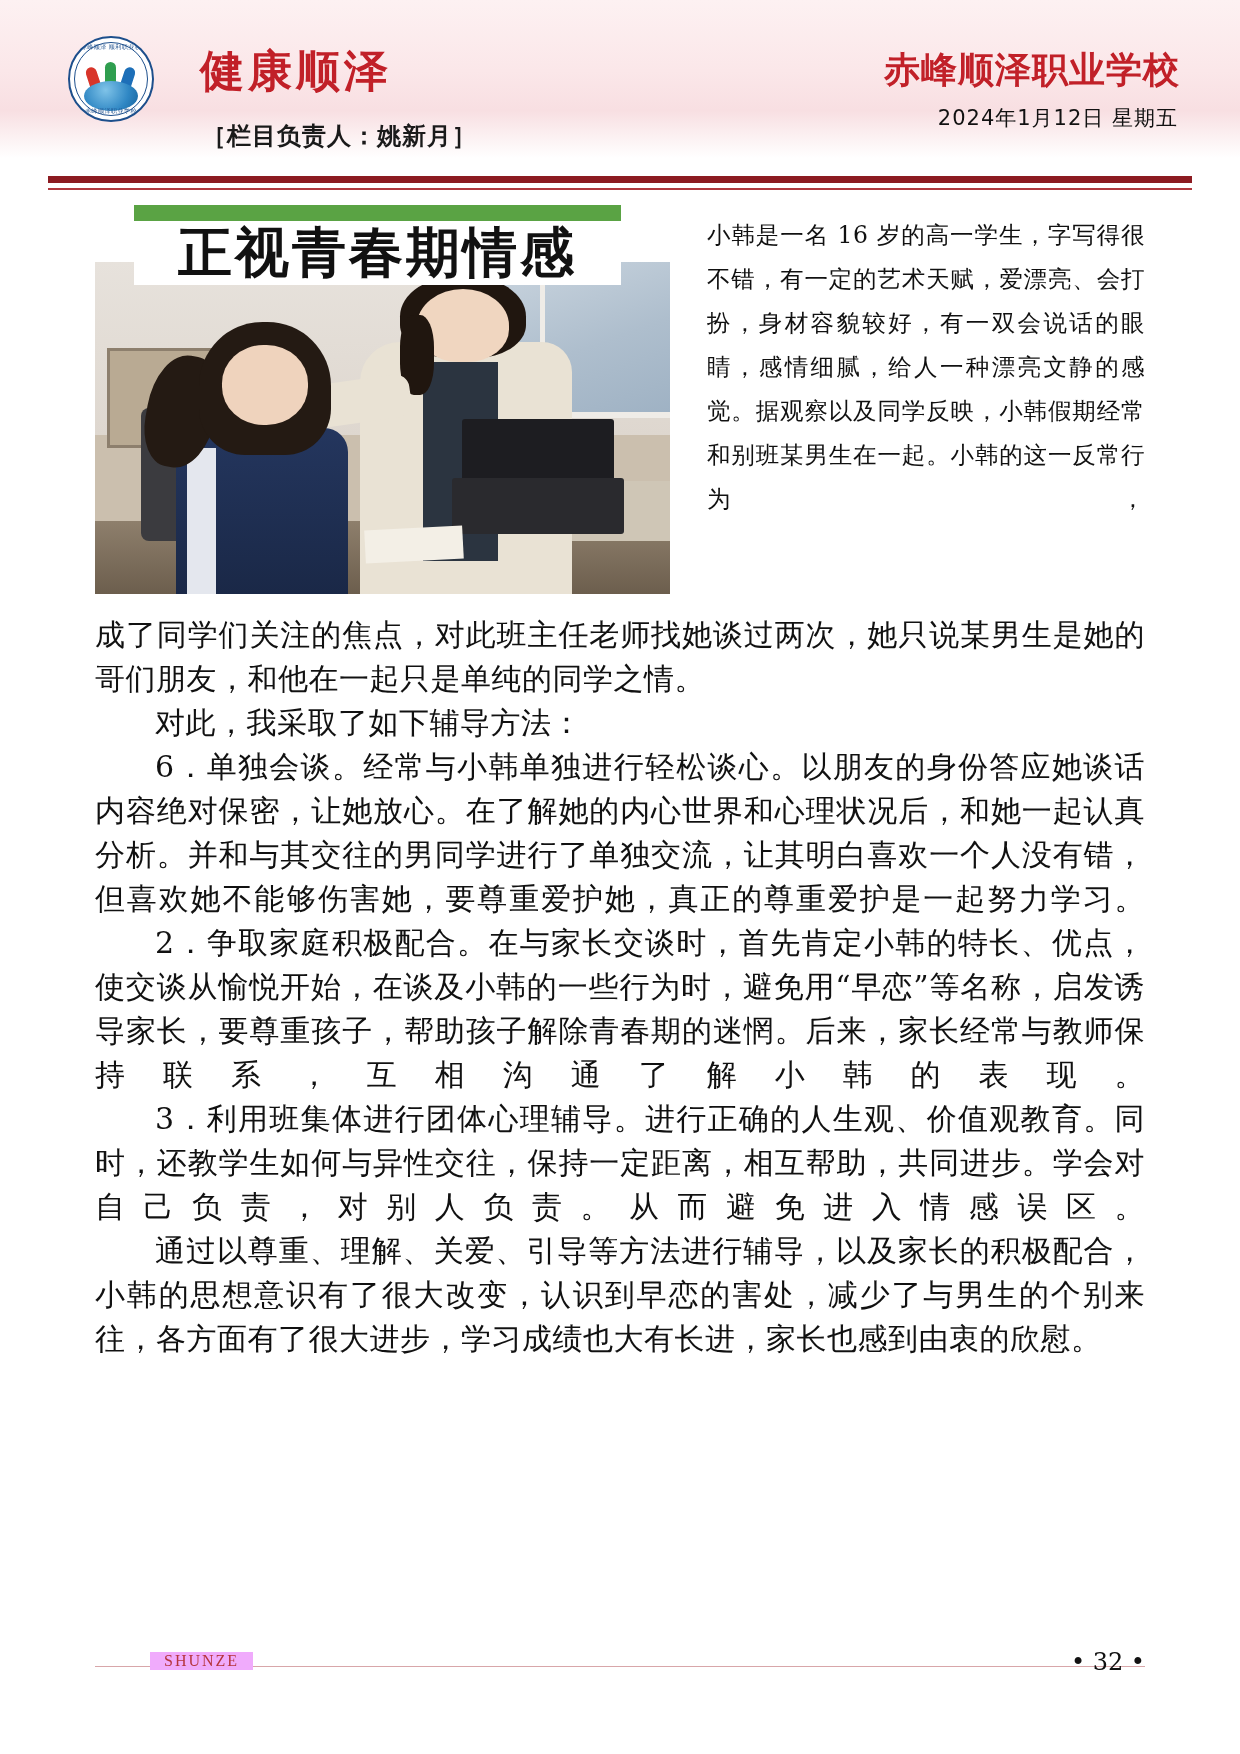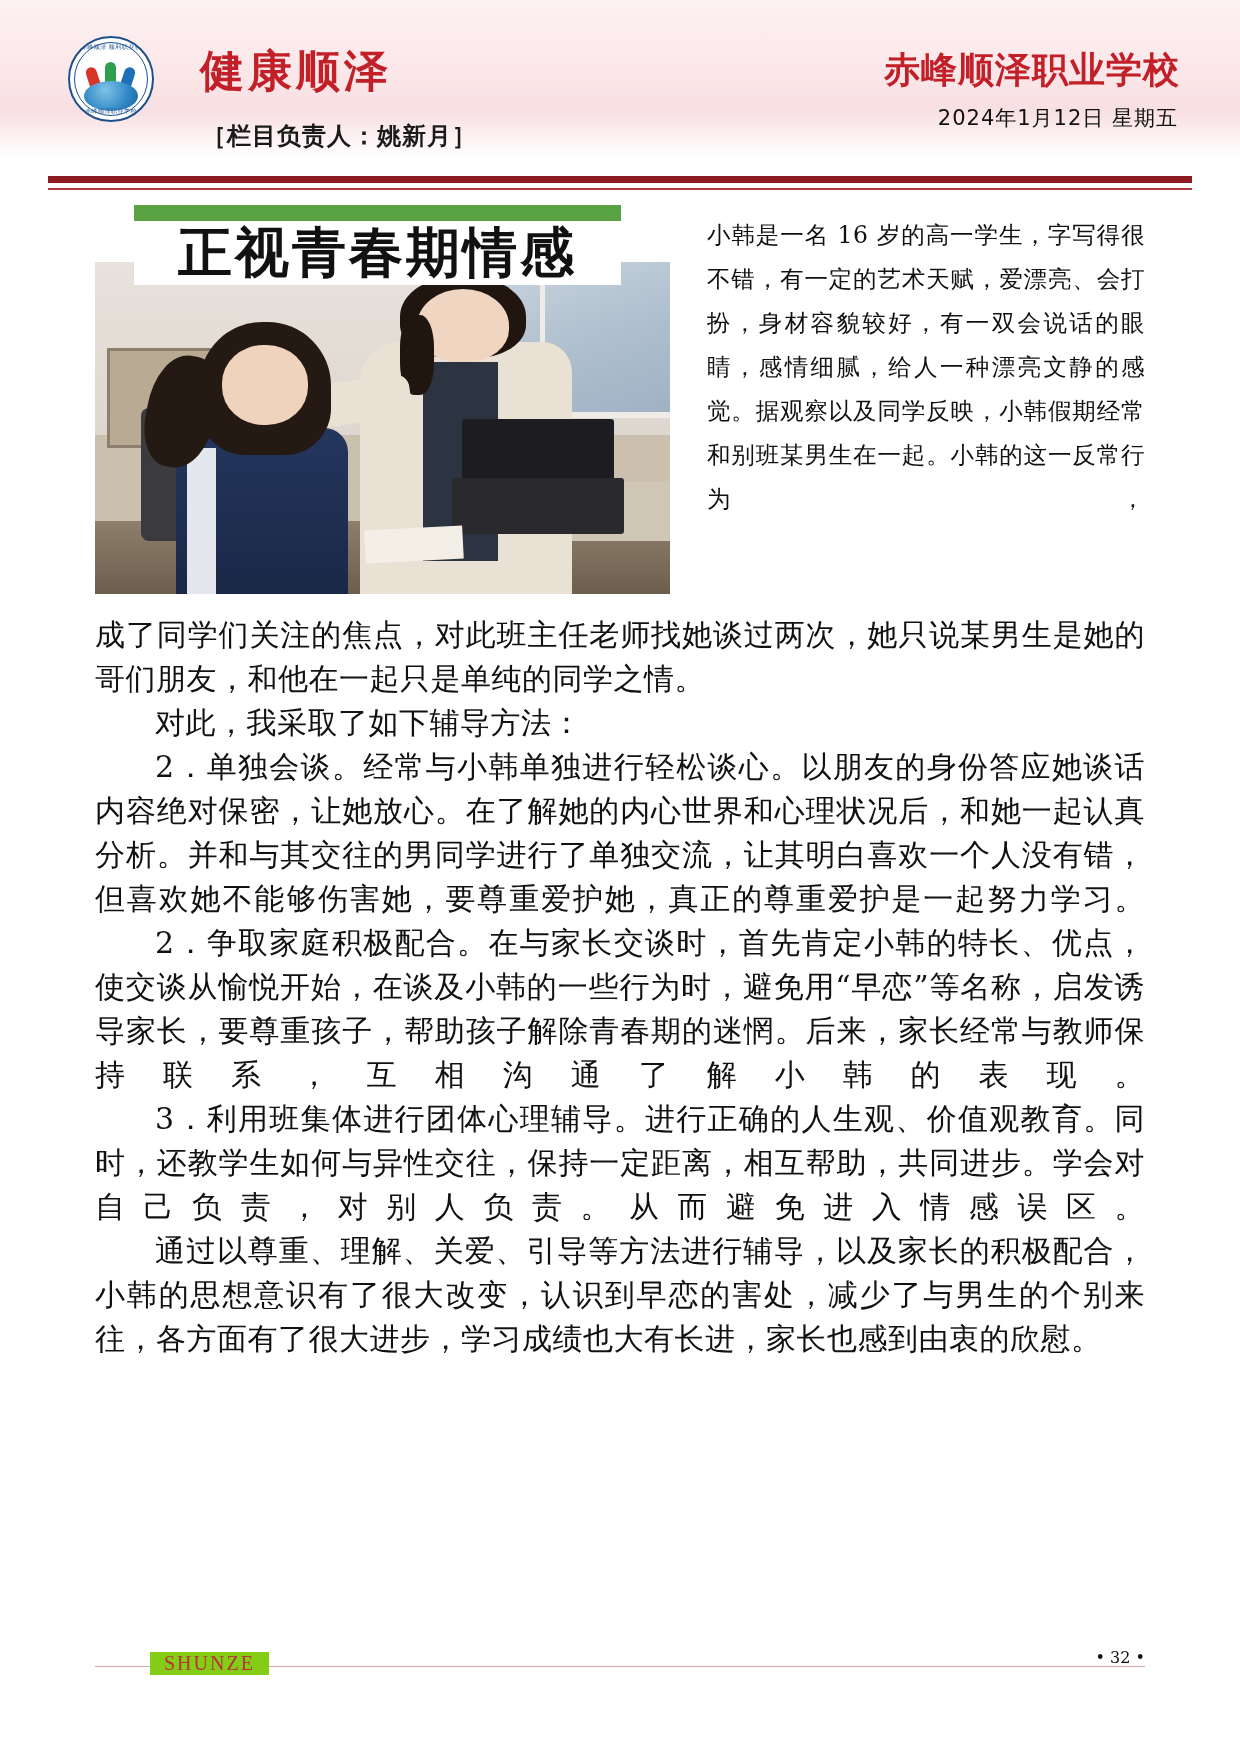--- a/index.html
+++ b/index.html
@@ -358,32 +358,32 @@
     left: 95px;
     top: 1666px;
     width: 1050px;
     height: 1px;
     background: #d8a6a9;
   }
   .footer-brand {
     position: absolute;
     left: 150px;
     top: 1652px;
-    background: #84cc16;
+    background: #f0abfc;
     padding: 0 14px;
-    font-size: 20px;
+    font-size: 16px;
     letter-spacing: 2px;
     color: #b5343c;
     font-family: "Liberation Serif", serif;
   }
   .footer-page {
     position: absolute;
     right: 95px;
     top: 1648px;
-    font-size: 16px;
+    font-size: 24px;
     color: #111;
     font-family: "DejaVu Serif", serif;
   }
 </style>
 </head>
 <body>
 
 <div class="header">
   <div class="header-inner">
 
@@ -438,21 +438,21 @@
     <div class="headline-box">
       <span class="headline-text">正视青春期情感</span>
     </div>
   </div>
 
   <div class="lead-col">小韩是一名 16 岁的高一学生，字写得很不错，有一定的艺术天赋，爱漂亮、会打扮，身材容貌较好，有一双会说话的眼睛，感情细腻，给人一种漂亮文静的感觉。据观察以及同学反映，小韩假期经常和别班某男生在一起。小韩的这一反常行为，</div>
 
   <div class="body-text">
     <p class="last-left">成了同学们关注的焦点，对此班主任老师找她谈过两次，她只说某男生是她的哥们朋友，和他在一起只是单纯的同学之情。</p>
     <p class="indent last-left">对此，我采取了如下辅导方法：</p>
-    <p class="indent">2．单独会谈。经常与小韩单独进行轻松谈心。以朋友的身份答应她谈话内容绝对保密，让她放心。在了解她的内心世界和心理状况后，和她一起认真分析。并和与其交往的男同学进行了单独交流，让其明白喜欢一个人没有错，但喜欢她不能够伤害她，要尊重爱护她，真正的尊重爱护是一起努力学习。</p>
+    <p class="indent">6．单独会谈。经常与小韩单独进行轻松谈心。以朋友的身份答应她谈话内容绝对保密，让她放心。在了解她的内心世界和心理状况后，和她一起认真分析。并和与其交往的男同学进行了单独交流，让其明白喜欢一个人没有错，但喜欢她不能够伤害她，要尊重爱护她，真正的尊重爱护是一起努力学习。</p>
     <p class="indent">2．争取家庭积极配合。在与家长交谈时，首先肯定小韩的特长、优点，使交谈从愉悦开始，在谈及小韩的一些行为时，避免用“早恋”等名称，启发诱导家长，要尊重孩子，帮助孩子解除青春期的迷惘。后来，家长经常与教师保持联系，互相沟通了解小韩的表现。</p>
     <p class="indent">3．利用班集体进行团体心理辅导。进行正确的人生观、价值观教育。同时，还教学生如何与异性交往，保持一定距离，相互帮助，共同进步。学会对自己负责，对别人负责。从而避免进入情感误区。</p>
     <p class="indent last-left">通过以尊重、理解、关爱、引导等方法进行辅导，以及家长的积极配合，小韩的思想意识有了很大改变，认识到早恋的害处，减少了与男生的个别来往，各方面有了很大进步，学习成绩也大有长进，家长也感到由衷的欣慰。</p>
   </div>
 </div>
 
 <div class="footer-line"></div>
 <div class="footer-brand">SHUNZE</div>
 <div class="footer-page">• 32 •</div>
 

